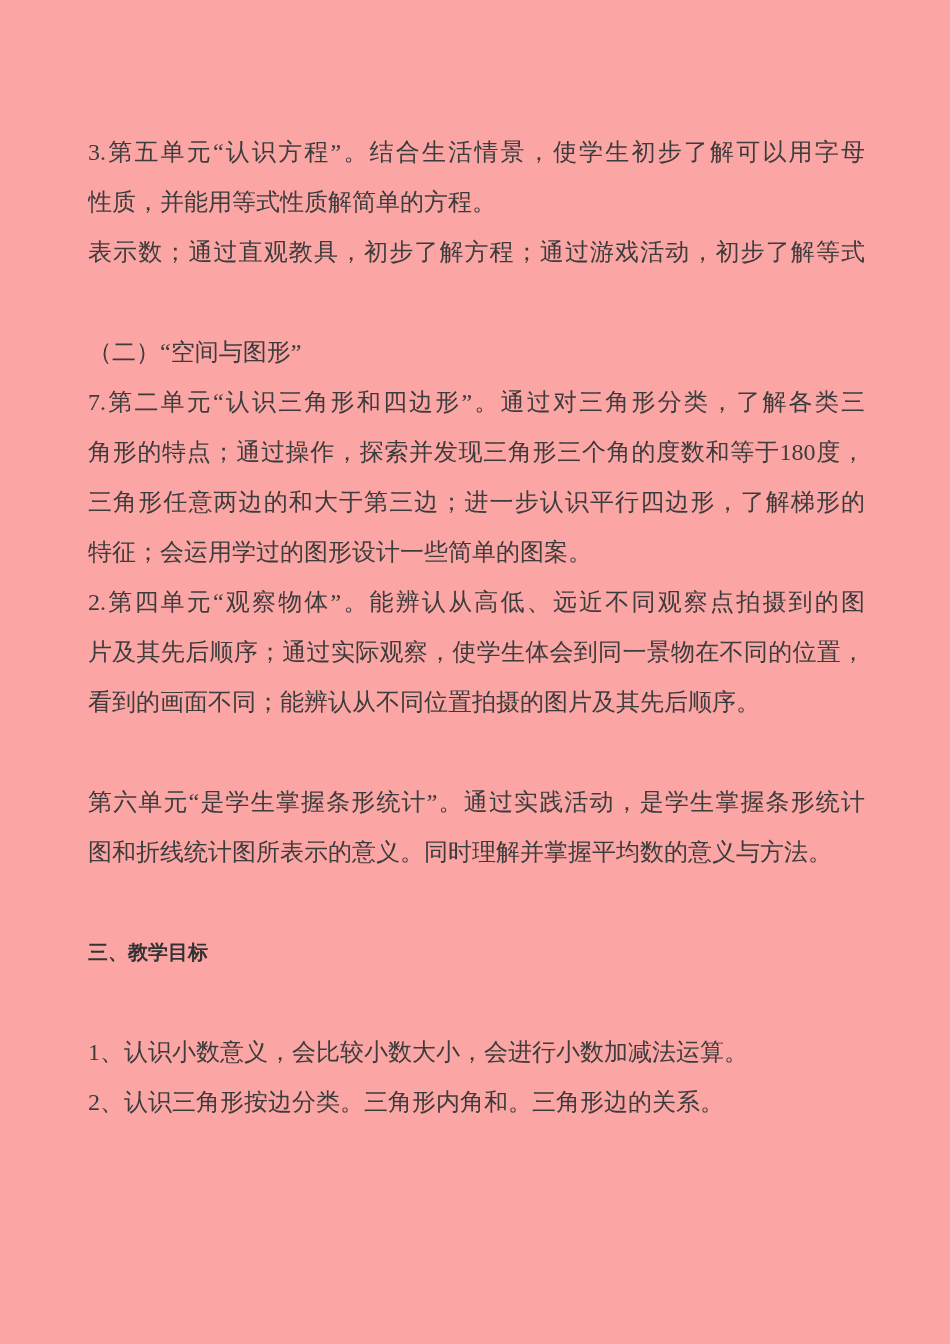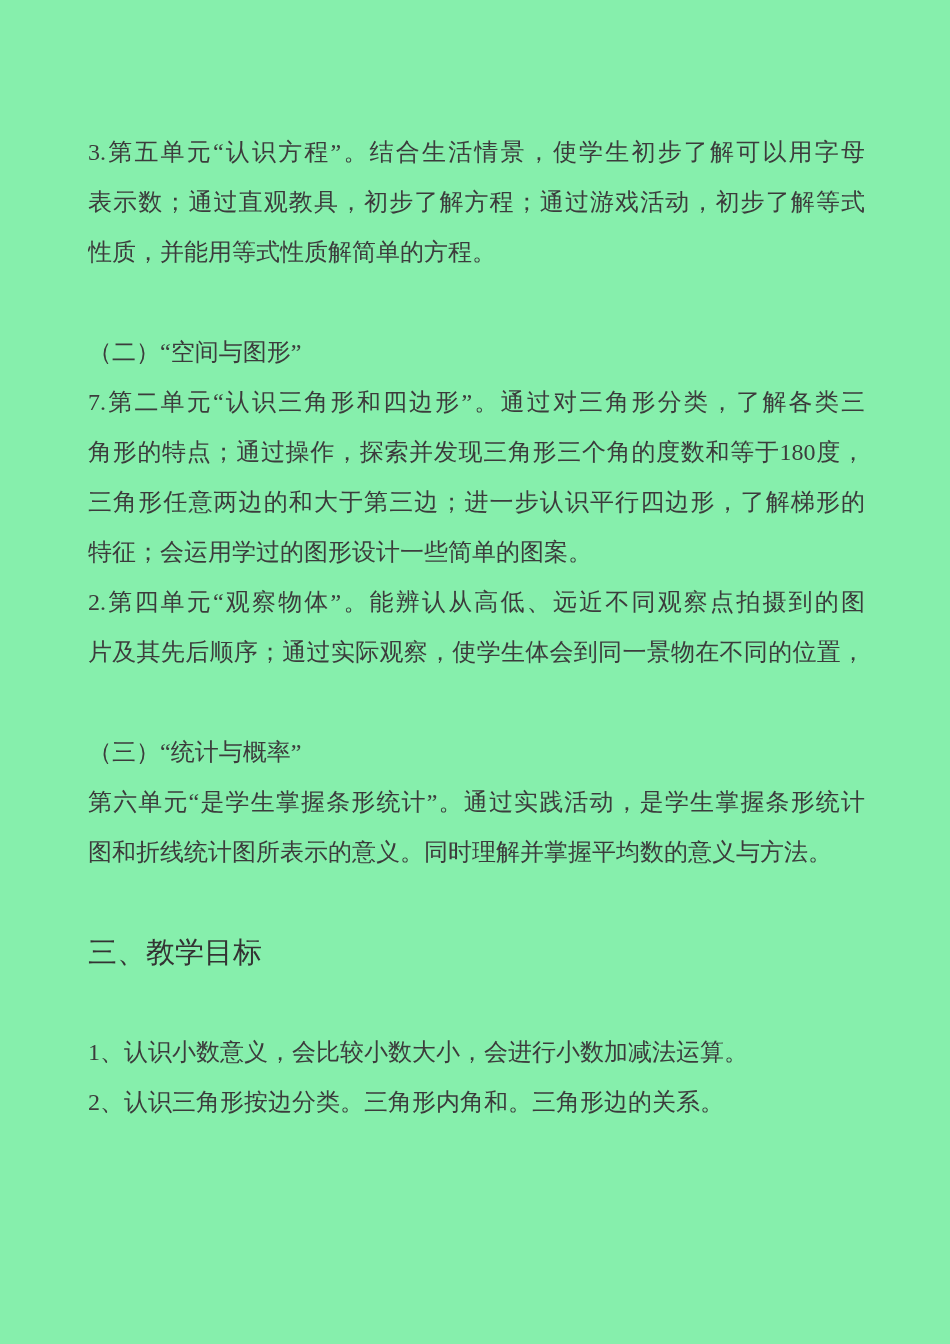--- a/index.html
+++ b/index.html
@@ -4,21 +4,21 @@
 <style>
   html, body {
     margin: 0;
     padding: 0;
     background: #ffffff;
   }
   .page {
     position: relative;
     width: 950px;
     height: 1344px;
-    background: #86efac;
+    background: #fca5a5;
     box-sizing: border-box;
     padding: 127px 85px 0 88px;
     overflow: hidden;
   }
   .content {
     width: 100%;
   }
   .line {
     height: 50px;
     line-height: 50px;
@@ -28,46 +28,46 @@
     overflow: hidden;
     white-space: nowrap;
   }
   .line.justify {
     white-space: normal;
     text-align: justify;
     text-align-last: justify;
     text-justify: inter-ideograph;
   }
   .line.heading {
-    font-weight: 400;
-    font-size: 29px;
+    font-weight: 700;
+    font-size: 20px;
     color: #333333;
   }
   .line.blank {
     
   }
 </style>
 </head>
 <body>
 
 <div class="page">
   <div class="content">
       <div class="line justify">3.第五单元“认识方程”。结合生活情景，使学生初步了解可以用字母</div>
+      <div class="line">性质，并能用等式性质解简单的方程。</div>
       <div class="line justify">表示数；通过直观教具，初步了解方程；通过游戏活动，初步了解等式</div>
-      <div class="line">性质，并能用等式性质解简单的方程。</div>
       <div class="line blank"></div>
       <div class="line">（二）“空间与图形”</div>
       <div class="line justify">7.第二单元“认识三角形和四边形”。通过对三角形分类，了解各类三</div>
       <div class="line justify">角形的特点；通过操作，探索并发现三角形三个角的度数和等于180度，</div>
       <div class="line justify">三角形任意两边的和大于第三边；进一步认识平行四边形，了解梯形的</div>
       <div class="line">特征；会运用学过的图形设计一些简单的图案。</div>
       <div class="line justify">2.第四单元“观察物体”。能辨认从高低、远近不同观察点拍摄到的图</div>
       <div class="line justify">片及其先后顺序；通过实际观察，使学生体会到同一景物在不同的位置，</div>
+      <div class="line">看到的画面不同；能辨认从不同位置拍摄的图片及其先后顺序。</div>
       <div class="line blank"></div>
-      <div class="line">（三）“统计与概率”</div>
       <div class="line justify">第六单元“是学生掌握条形统计”。通过实践活动，是学生掌握条形统计</div>
       <div class="line">图和折线统计图所表示的意义。同时理解并掌握平均数的意义与方法。</div>
       <div class="line blank"></div>
       <div class="line heading">三、教学目标</div>
       <div class="line blank"></div>
       <div class="line">1、认识小数意义，会比较小数大小，会进行小数加减法运算。</div>
       <div class="line">2、认识三角形按边分类。三角形内角和。三角形边的关系。</div>
     </div>
 </div>
 

